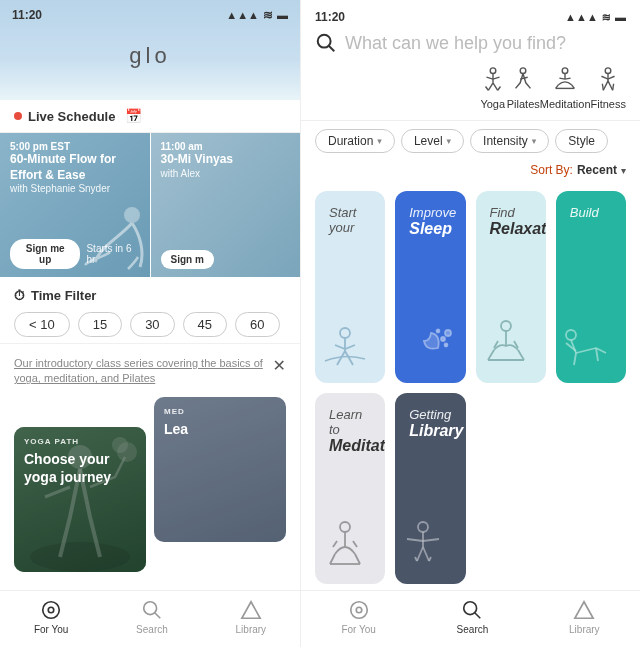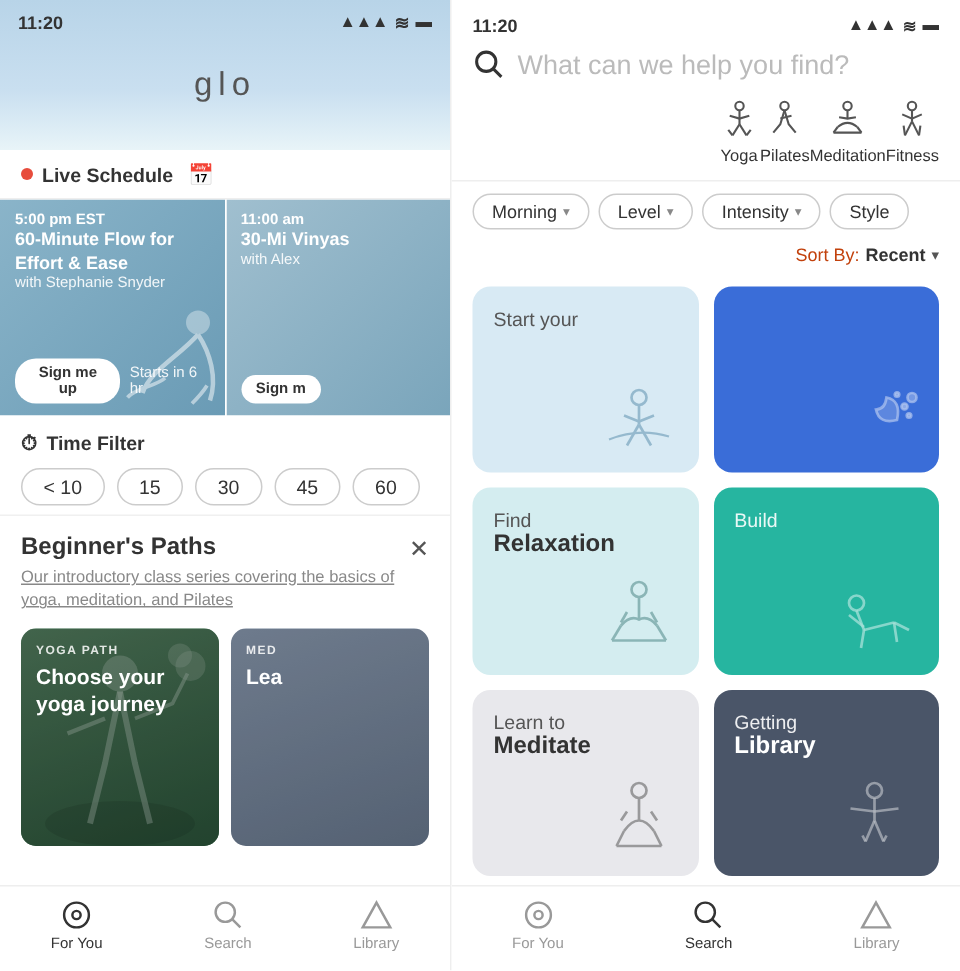--- a/index.html
+++ b/index.html
@@ -239,20 +239,21 @@
     .path-card {
       flex: 1;
       height: 145px;
       border-radius: 10px;
       overflow: hidden;
       position: relative;
     }
 
     .path-card-yoga {
       background: linear-gradient(160deg, #5a8a6a 0%, #3a6a4a 100%);
+      margin-top: 30px;
     }
 
     .path-card-med {
       background: linear-gradient(160deg, #8a9ab0 0%, #6a7a90 100%);
     }
 
     .path-card-overlay {
       position: absolute;
       top: 0; left: 0; right: 0; bottom: 0;
       background: rgba(0,0,0,0.2);
@@ -432,26 +433,27 @@
     }
 
     .sort-chevron {
       font-size: 10px;
       color: #555;
     }
 
     
     .grid-container {
       display: grid;
-      grid-template-columns: 1fr 1fr;
+      grid-template-columns: 1fr 1fr 1fr 1fr;
       gap: 10px;
       padding: 6px 14px;
       flex: 1;
       overflow-y: auto;
       scrollbar-width: none;
+      font-style: italic;
     }
 
     .grid-card {
       border-radius: 12px;
       padding: 14px 14px 10px;
       display: flex;
       flex-direction: column;
       justify-content: space-between;
       min-height: 115px;
       position: relative;
@@ -583,21 +585,20 @@
         <span>45</span>
       </div>
       <div class="time-pill">
         <span>60</span>
       </div>
     </div>
   </div>
 
   <div class="beginners-paths-section">
     <span class="close-btn">✕</span>
-    <div class="beginners-title">Beginner's Paths</div>
     <div class="beginners-desc">Our introductory class series covering the basics of yoga, meditation, and Pilates</div>
     <div class="path-cards-row">
       <div class="path-card path-card-yoga">
         <div style="position:absolute;top:0;left:0;right:0;bottom:0;background:linear-gradient(160deg,rgba(80,120,90,0.7) 0%,rgba(40,80,55,0.85) 100%);">
 
           <svg width="100%" height="100%" viewBox="0 0 130 145" style="position:absolute;bottom:0;opacity:0.5;">
             <ellipse cx="65" cy="130" rx="50" ry="15" fill="rgba(0,0,0,0.2)"></ellipse>
             <circle cx="65" cy="30" r="12" fill="rgba(255,255,255,0.4)"></circle>
             <path d="M65 42 L55 90 L45 130" stroke="rgba(255,255,255,0.5)" stroke-width="4" fill="none"></path>
             <path d="M65 42 L75 90 L85 130" stroke="rgba(255,255,255,0.5)" stroke-width="4" fill="none"></path>
@@ -723,21 +724,21 @@
           <path d="M9 19 L10 26"></path>
           <path d="M21 19 L20 26"></path>
         </svg>
       </span>
       <span class="category-label">Fitness</span>
     </div>
   </div>
 
   <div class="filters-row">
     <div class="filter-pill">
-      <span>Morning</span>
+      <span>Duration</span>
       <span class="filter-chevron">▾</span>
     </div>
     <div class="filter-pill">
       <span>Level</span>
       <span class="filter-chevron">▾</span>
     </div>
     <div class="filter-pill">
       <span>Intensity</span>
       <span class="filter-chevron">▾</span>
     </div>
@@ -765,20 +766,24 @@
           <path d="M20 22 L30 26 L40 22"></path>
           <path d="M30 28 L22 42"></path>
           <path d="M30 28 L38 42"></path>
 
           <path d="M10 38 Q30 30 50 36" stroke="#6a9ab5" stroke-width="1.5"></path>
         </svg>
       </div>
     </div>
 
     <div class="grid-card blue">
+      <div>
+        <div class="grid-card-title-top white">Improve</div>
+        <div class="grid-card-title-bold white">Sleep</div>
+      </div>
       <div class="grid-card-icon">
         <svg width="60" height="50" viewBox="0 0 60 50" fill="none" stroke="rgba(255,255,255,0.7)" stroke-width="1.8">
           <path d="M35 10 Q45 12 42 25 Q30 28 28 18 Q34 18 35 10Z" fill="rgba(255,255,255,0.3)" stroke="rgba(255,255,255,0.7)"></path>
           <circle cx="47" cy="16" r="2" fill="rgba(255,255,255,0.7)"></circle>
           <circle cx="42" cy="8" r="1.5" fill="rgba(255,255,255,0.7)"></circle>
           <circle cx="50" cy="22" r="1.5" fill="rgba(255,255,255,0.7)"></circle>
           <circle cx="52" cy="10" r="3" fill="rgba(255,255,255,0.5)" stroke="rgba(255,255,255,0.7)"></circle>
         </svg>
       </div>
     </div>

